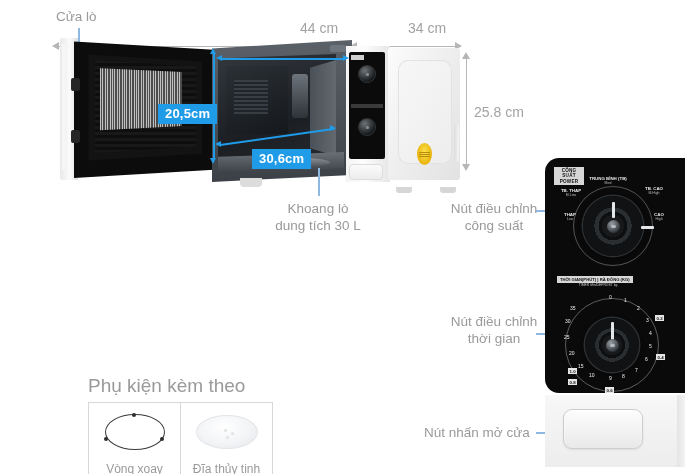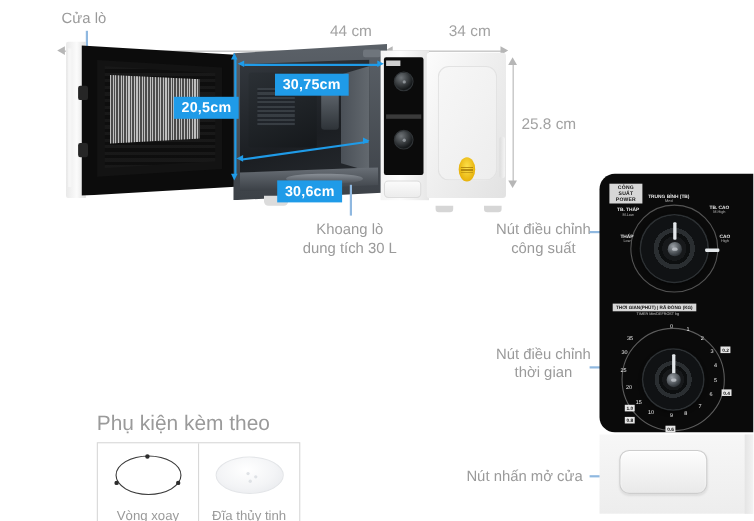--- a/index.html
+++ b/index.html
@@ -459,31 +459,30 @@
     <div class="energy-sticker"></div>
     <div class="side-handle"></div>
     <div class="door-btn-front"></div>
     <div class="body-foot" style="left:336px;"></div>
     <div class="body-foot" style="left:380px;"></div>
   </div>
 
   <div class="blue-line v" style="left:213px; top:53px; height:106px;"></div>
   <div class="btip u" style="left:210px; top:48px;"></div>
   <div class="btip d" style="left:210px; top:158px;"></div>
-  <div class="badge" style="left:158px; top:88px;">20,5cm</div>
+  <div class="badge" style="left:158px; top:104px;">20,5cm</div>
 
   <div class="blue-line h" style="left:222px; top:58px; width:122px;"></div>
   <div class="btip l" style="left:216px; top:55px;"></div>
   <div class="btip r" style="left:343px; top:55px;"></div>
-  <div class="badge" style="left:250px; top:67px;">30,75cm</div>
 
   <div class="blue-line h" style="left:220px; top:144px; width:116px; transform:rotate(-8deg); transform-origin:0 50%;"></div>
   <div class="btip l" style="left:215px; top:141px;"></div>
   <div class="btip r" style="left:330px; top:125px;"></div>
-  <div class="badge" style="left:252px; top:164px;">30,6cm</div>
+  <div class="badge" style="left:252px; top:149px;">30,6cm</div>
 
   <div class="leader v" style="left:318px; top:168px; height:28px;"></div>
   <div class="callout center" style="left:232px; top:200px; width:172px;">
     <div>Khoang lò</div>
     <div>dung tích 30 L</div>
   </div>
 
   <div class="callout center" style="left:434px; top:200px; width:120px;">
     <div>Nút điều chỉnh</div>
     <div>công suất</div>

